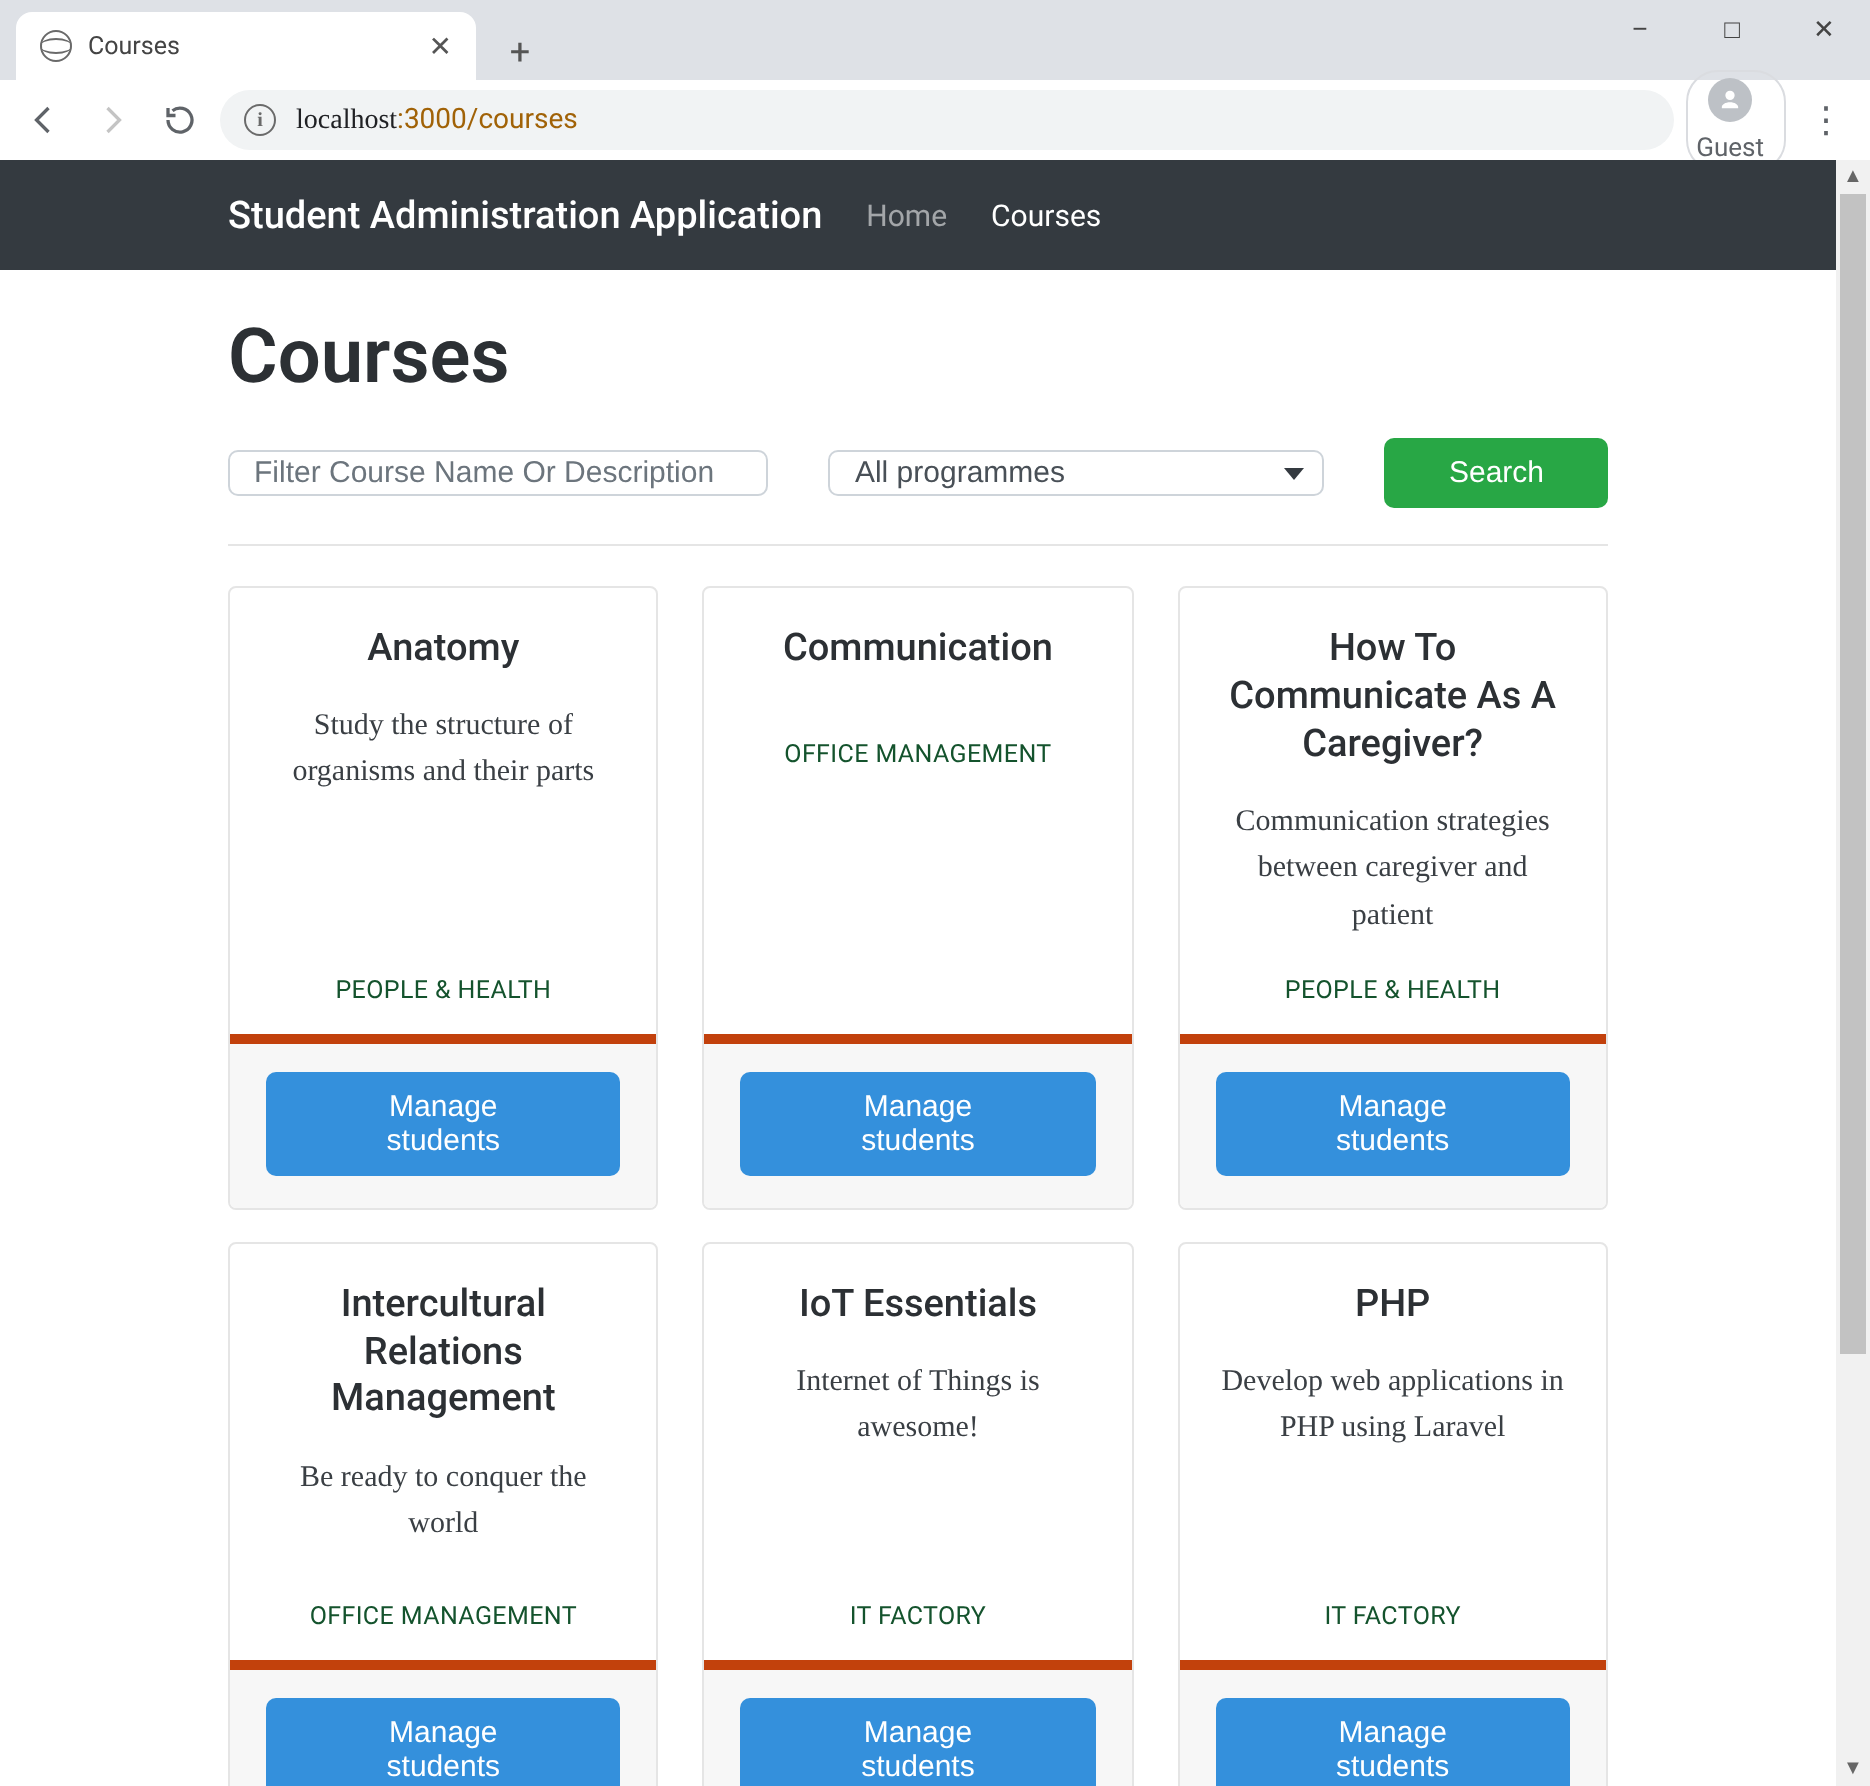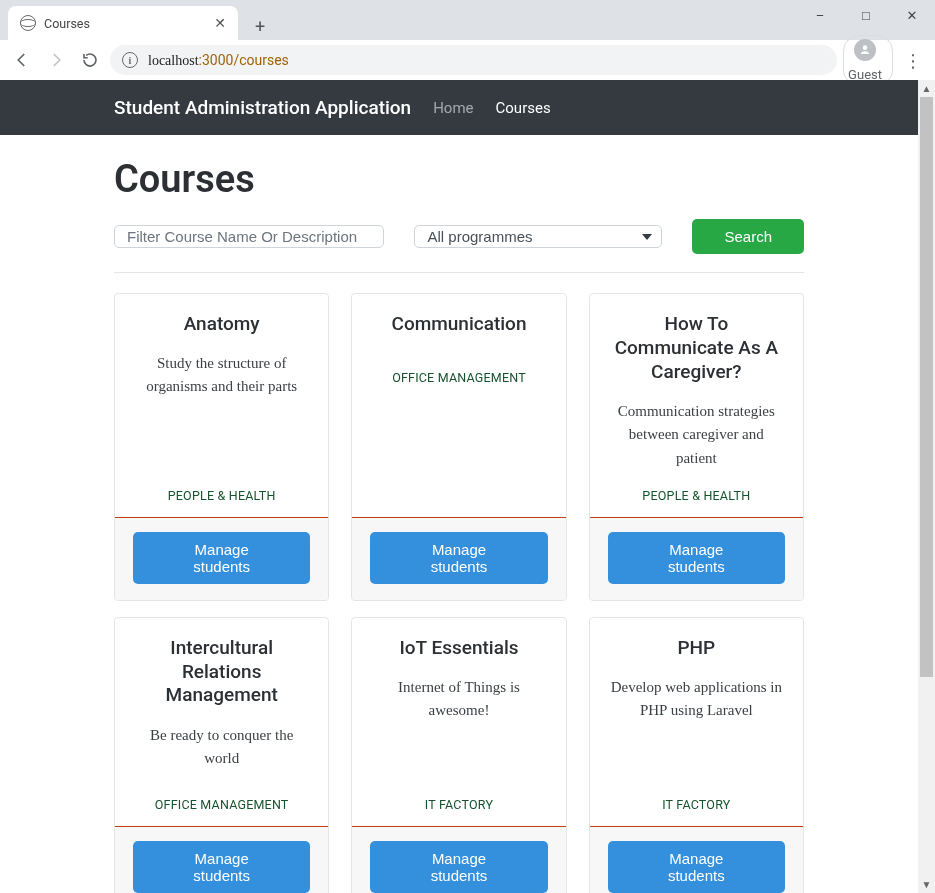--- a/index.html
+++ b/index.html
@@ -248,21 +248,21 @@
     flex-direction:column;
     overflow:hidden;
   }
   .card-body { padding: 18px 18px 14px; flex:1; display:flex; flex-direction:column; min-height: 208px; text-align: center;}
   .card-title { font-size: 19px; font-weight:500; color:#2c3034; margin-bottom: 16px; line-height:1.25;}
   .card-title.tall { min-height: 72px; }
   .card-text { font-size:15px; color:#3a3f44; line-height:1.55; margin-bottom: auto; font-family: Liberation Serif, serif;}
   .card-tag { font-size:12.5px; color:#14532d; letter-spacing:.2px; margin-top: 18px; text-transform:uppercase;}
   .card-footer {
     background:#f7f7f7;
-    border-top:1px solid #c2410c;
+    border-top:5px solid #c2410c;
     padding: 14px 18px 16px;
   }
 </style>
 </head>
 <body>
 
 <div class="browser-chrome">
   <div class="window-controls">
     <div class="window-btn">–</div>
     <div class="window-btn">□</div>

